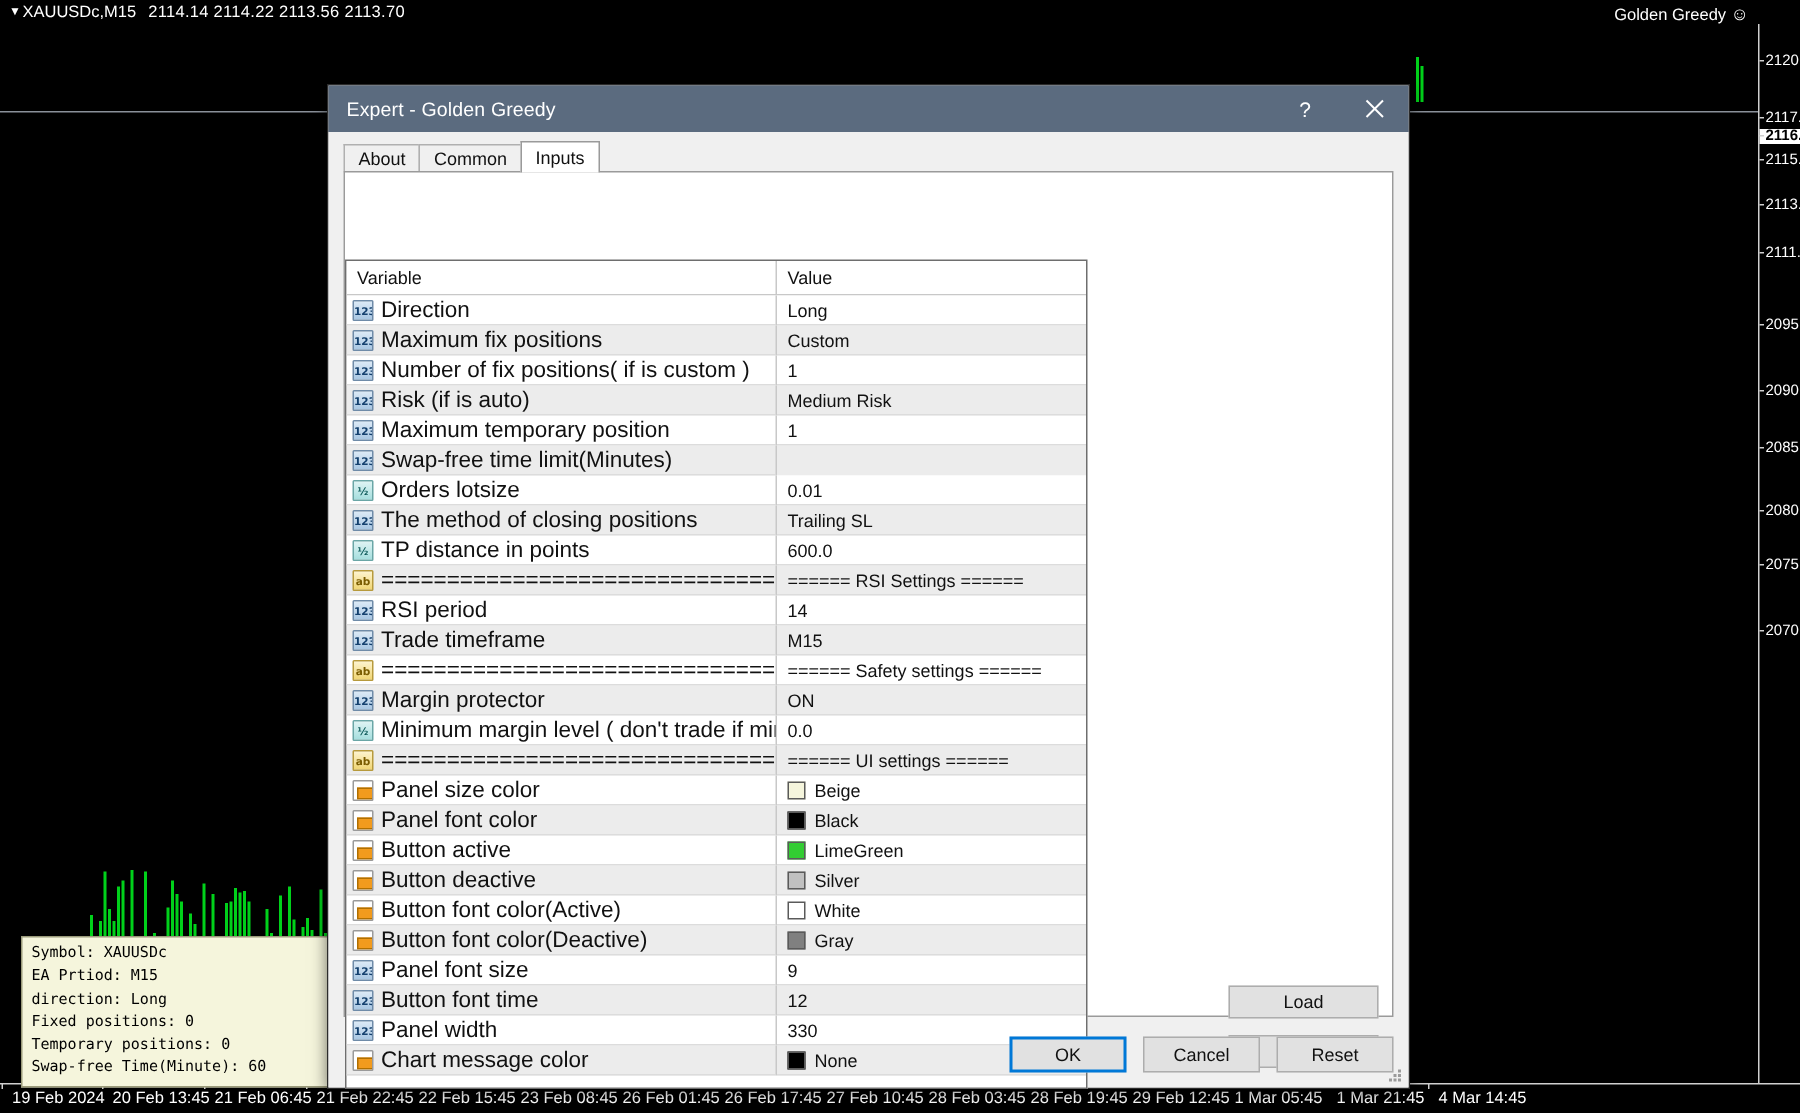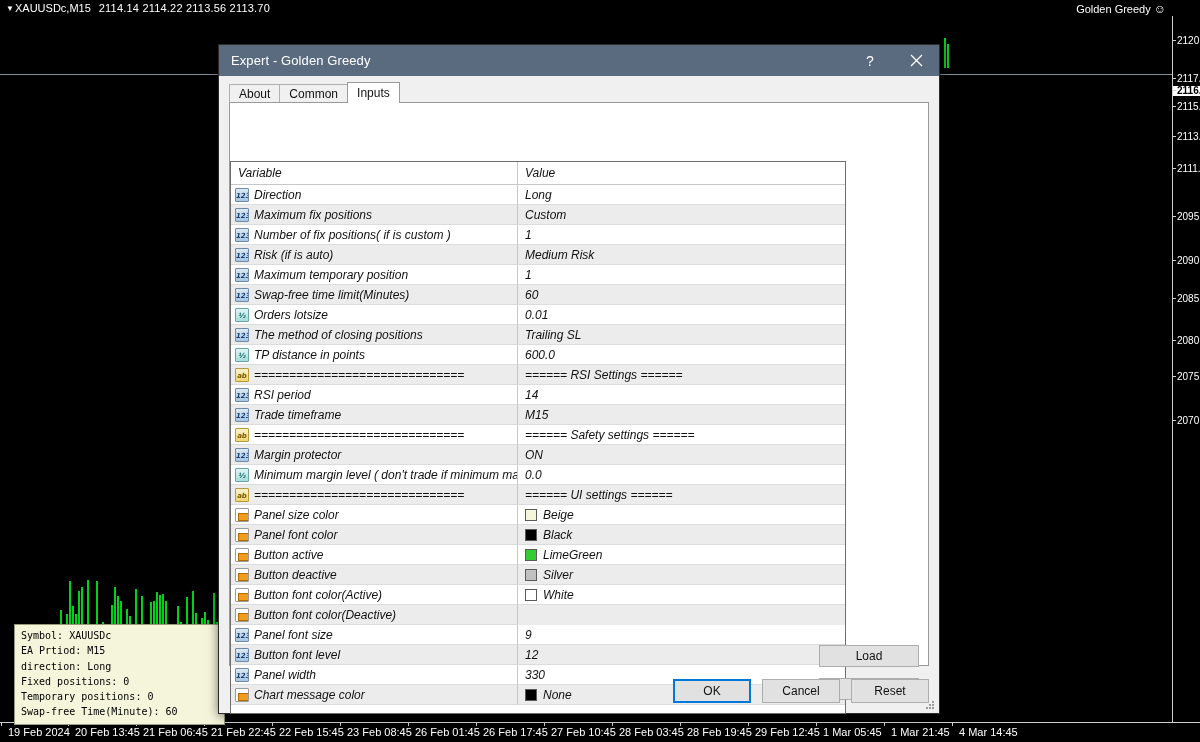--- a/index.html
+++ b/index.html
@@ -82,21 +82,21 @@
     border: 1px solid #9a9a7a;
     padding: 3px 6px 4px 6px;
     font-family: "DejaVu Sans Mono", monospace;
     font-size: 10px; line-height: 15.3px;
     color: #000;
     white-space: pre;
   }
 
   
   #expert-dialog {
-    position: absolute; left: 218px; top: 44px;
+    position: absolute; left: 218px; top: 56px;
     width: 722px; height: 670px;
     background: #f0f0f0;
     border: 1px solid #2b2b2b;
     box-shadow: 0 2px 10px rgba(0,0,0,.55);
   }
   #dialog-titlebar {
     height: 31px; background: #5b6b7f;
     display: flex; align-items: center;
     color: #fff;
   }
@@ -138,25 +138,24 @@
 
   #tab-panel {
     position: absolute; left: 10px; right: 10px; top: 26px; bottom: 47px;
     background: #ffffff;
     border: 1px solid #9a9a9a;
   }
 
   
   #params-table {
     position: absolute; left: 11px; top: 85px;
-    width: 616px; height: 553px;
+    width: 495px; height: 553px;
     border: 1px solid #6e6e6e;
     background: #fff;
     overflow: hidden;
-    font-style: italic;
   }
   .ptable-head {
     display: flex; height: 23px;
     border-bottom: 1px solid #c8c8c8;
     background: #fff;
   }
   .ptable-head .col-var,
   .ptable-head .col-val {
     font-size: 12px; color: #111;
     display: flex; align-items: center; padding-left: 7px;
@@ -172,21 +171,21 @@
     border-bottom: 1px solid #dcdcdc;
     display: flex; align-items: center;
     padding-left: 4px; overflow: hidden; white-space: nowrap;
   }
   .prow .cell-val {
     flex: 1; border-bottom: 1px solid #dcdcdc;
     display: flex; align-items: center;
     padding-left: 7px; overflow: hidden; white-space: nowrap;
     font-size: 12px; color: #111;
   }
-  .prow .vname { font-size: 12px; color: #111; }
+  .prow .vname { font-size: 15px; color: #111; }
 
   
   .ticon {
     width: 14px; height: 14px; margin-right: 5px; flex: 0 0 14px;
     position: relative; border-radius: 1px;
     font-size: 7px; line-height: 14px; text-align: center;
     font-family: "DejaVu Sans", sans-serif;
     font-weight: bold; color: #17406b;
     border: 1px solid #6f8ba8;
     background: linear-gradient(#dceaf7, #a8c6e2);
@@ -443,23 +442,20 @@
             </div>
             <div class="cell-val">
               <span>1</span>
             </div>
           </div>
           <div class="prow alt">
             <div class="cell-var">
               <span class="ticon t-int">123</span>
               <span class="vname">Swap-free time limit(Minutes)</span>
             </div>
-            <div class="cell-val">
-              <span>60</span>
-            </div>
           </div>
           <div class="prow">
             <div class="cell-var">
               <span class="ticon t-dbl">½</span>
               <span class="vname">Orders lotsize</span>
             </div>
             <div class="cell-val">
               <span>0.01</span>
             </div>
           </div>
@@ -592,34 +588,38 @@
             <div class="cell-val">
               <span class="swatch" style="background: rgb(255, 255, 255);"></span>
               <span>White</span>
             </div>
           </div>
           <div class="prow alt">
             <div class="cell-var">
               <span class="ticon t-color"></span>
               <span class="vname">Button font color(Deactive)</span>
             </div>
+            <div class="cell-val">
+              <span class="swatch" style="background: rgb(128, 128, 128);"></span>
+              <span>Gray</span>
+            </div>
           </div>
           <div class="prow">
             <div class="cell-var">
               <span class="ticon t-int">123</span>
               <span class="vname">Panel font size</span>
             </div>
             <div class="cell-val">
               <span>9</span>
             </div>
           </div>
           <div class="prow alt">
             <div class="cell-var">
               <span class="ticon t-int">123</span>
-              <span class="vname">Button font level</span>
+              <span class="vname">Button font time</span>
             </div>
             <div class="cell-val">
               <span>12</span>
             </div>
           </div>
           <div class="prow">
             <div class="cell-var">
               <span class="ticon t-int">123</span>
               <span class="vname">Panel width</span>
             </div>

